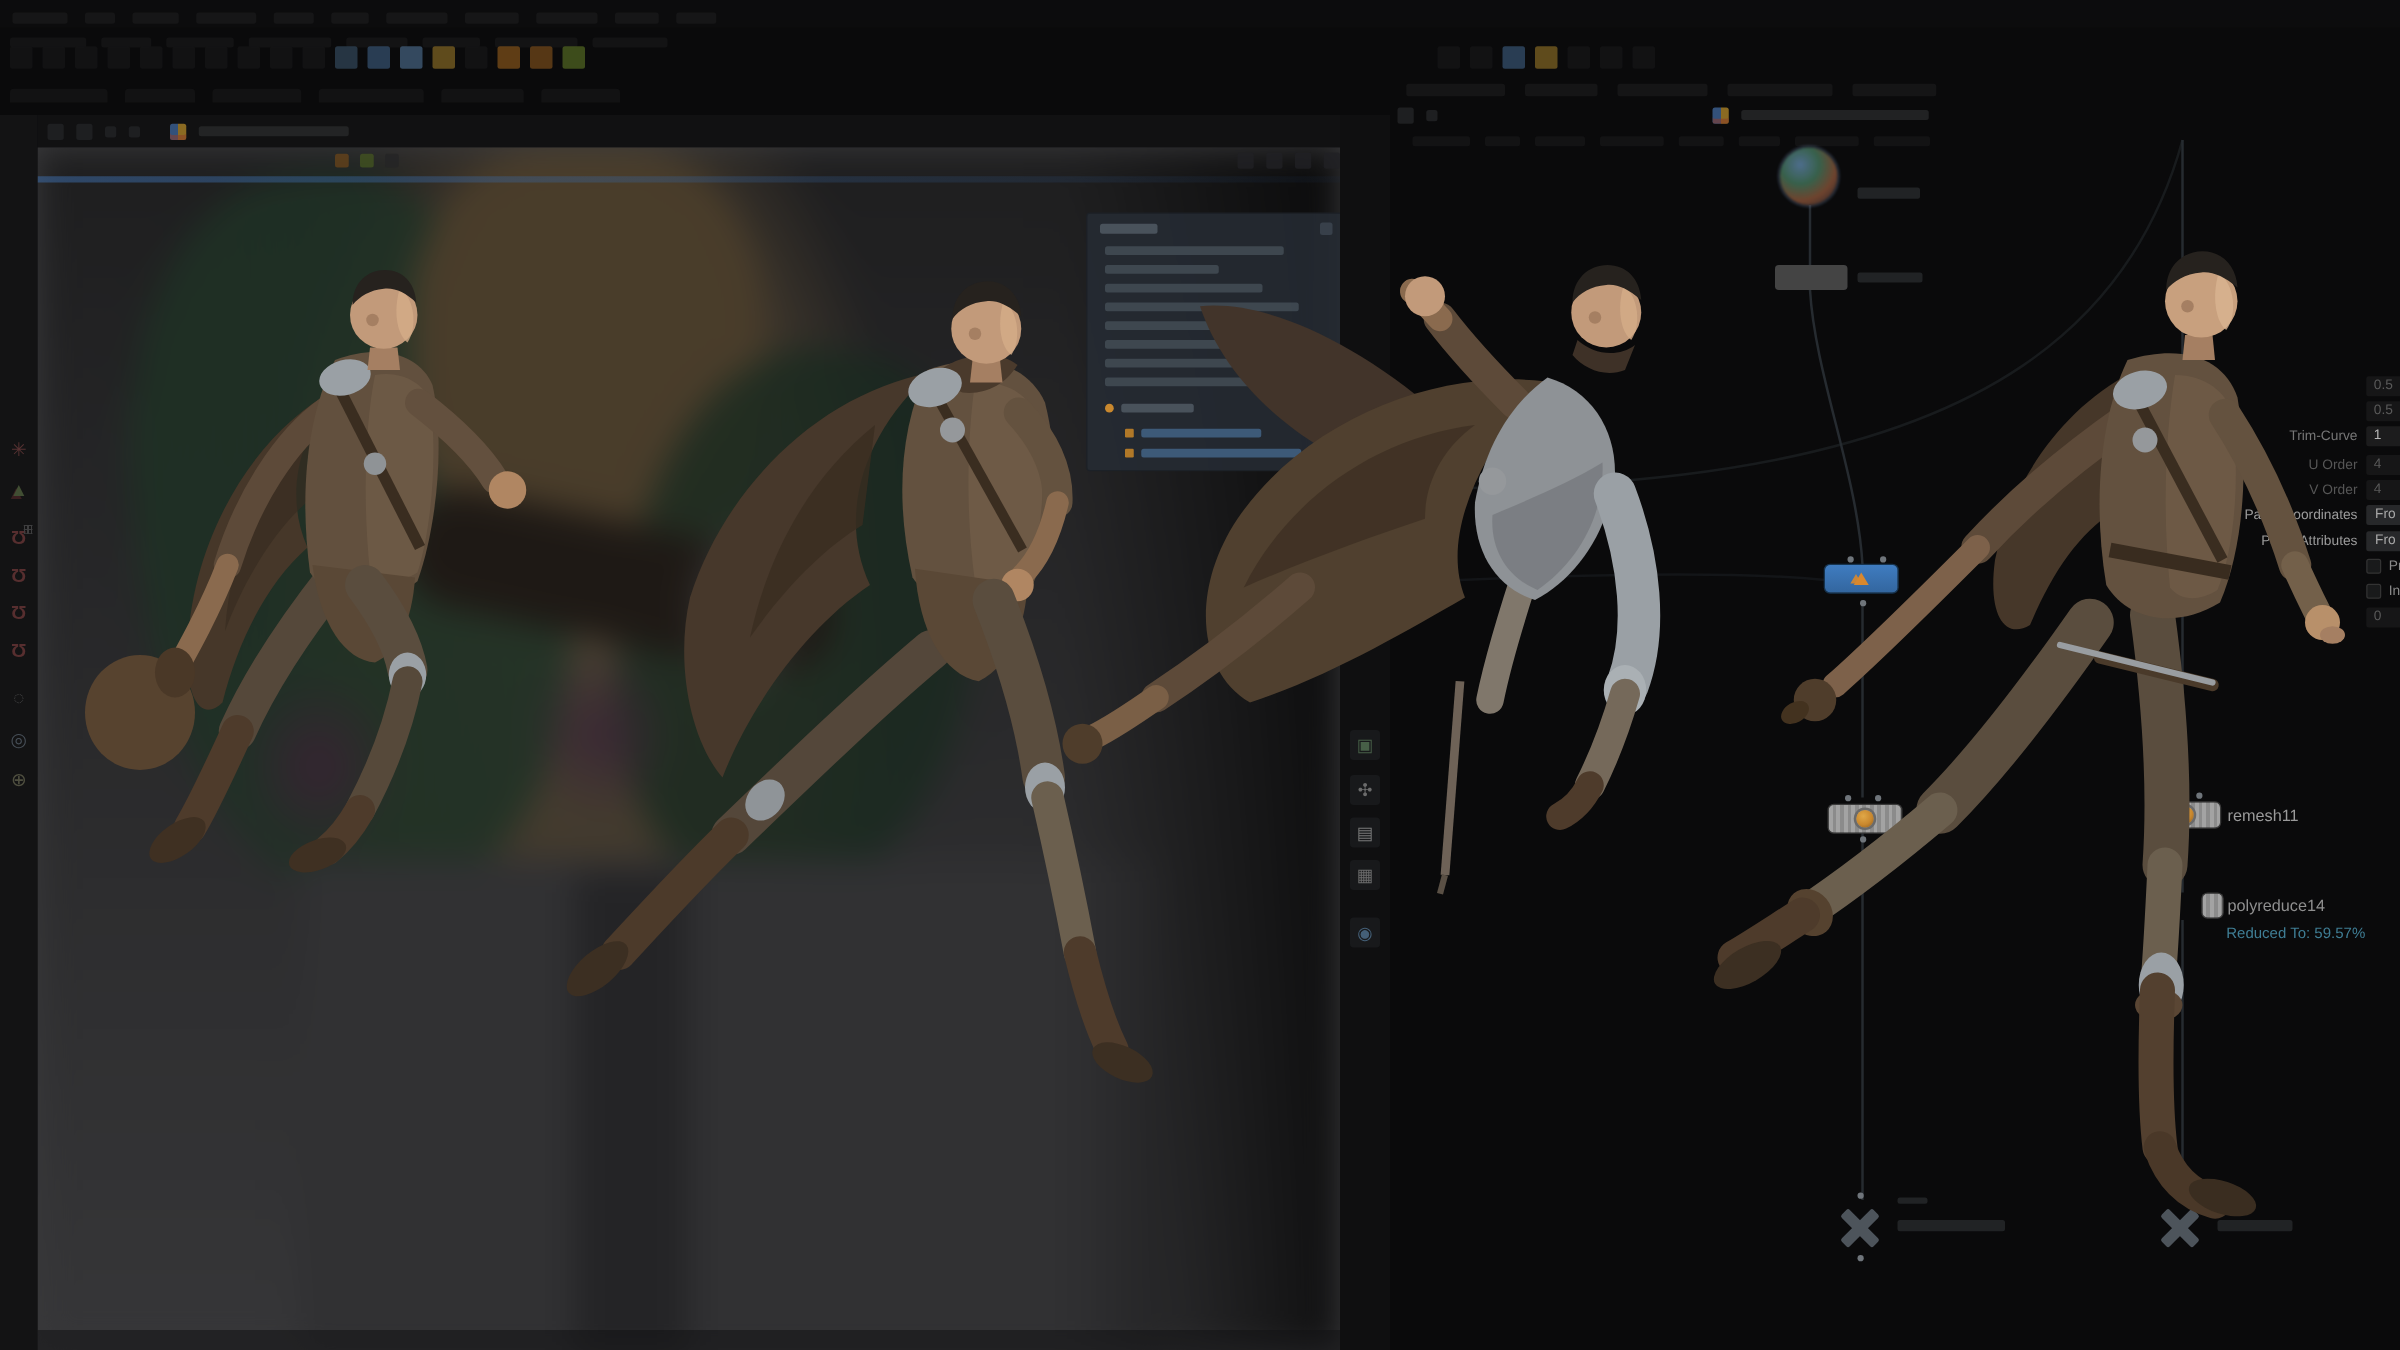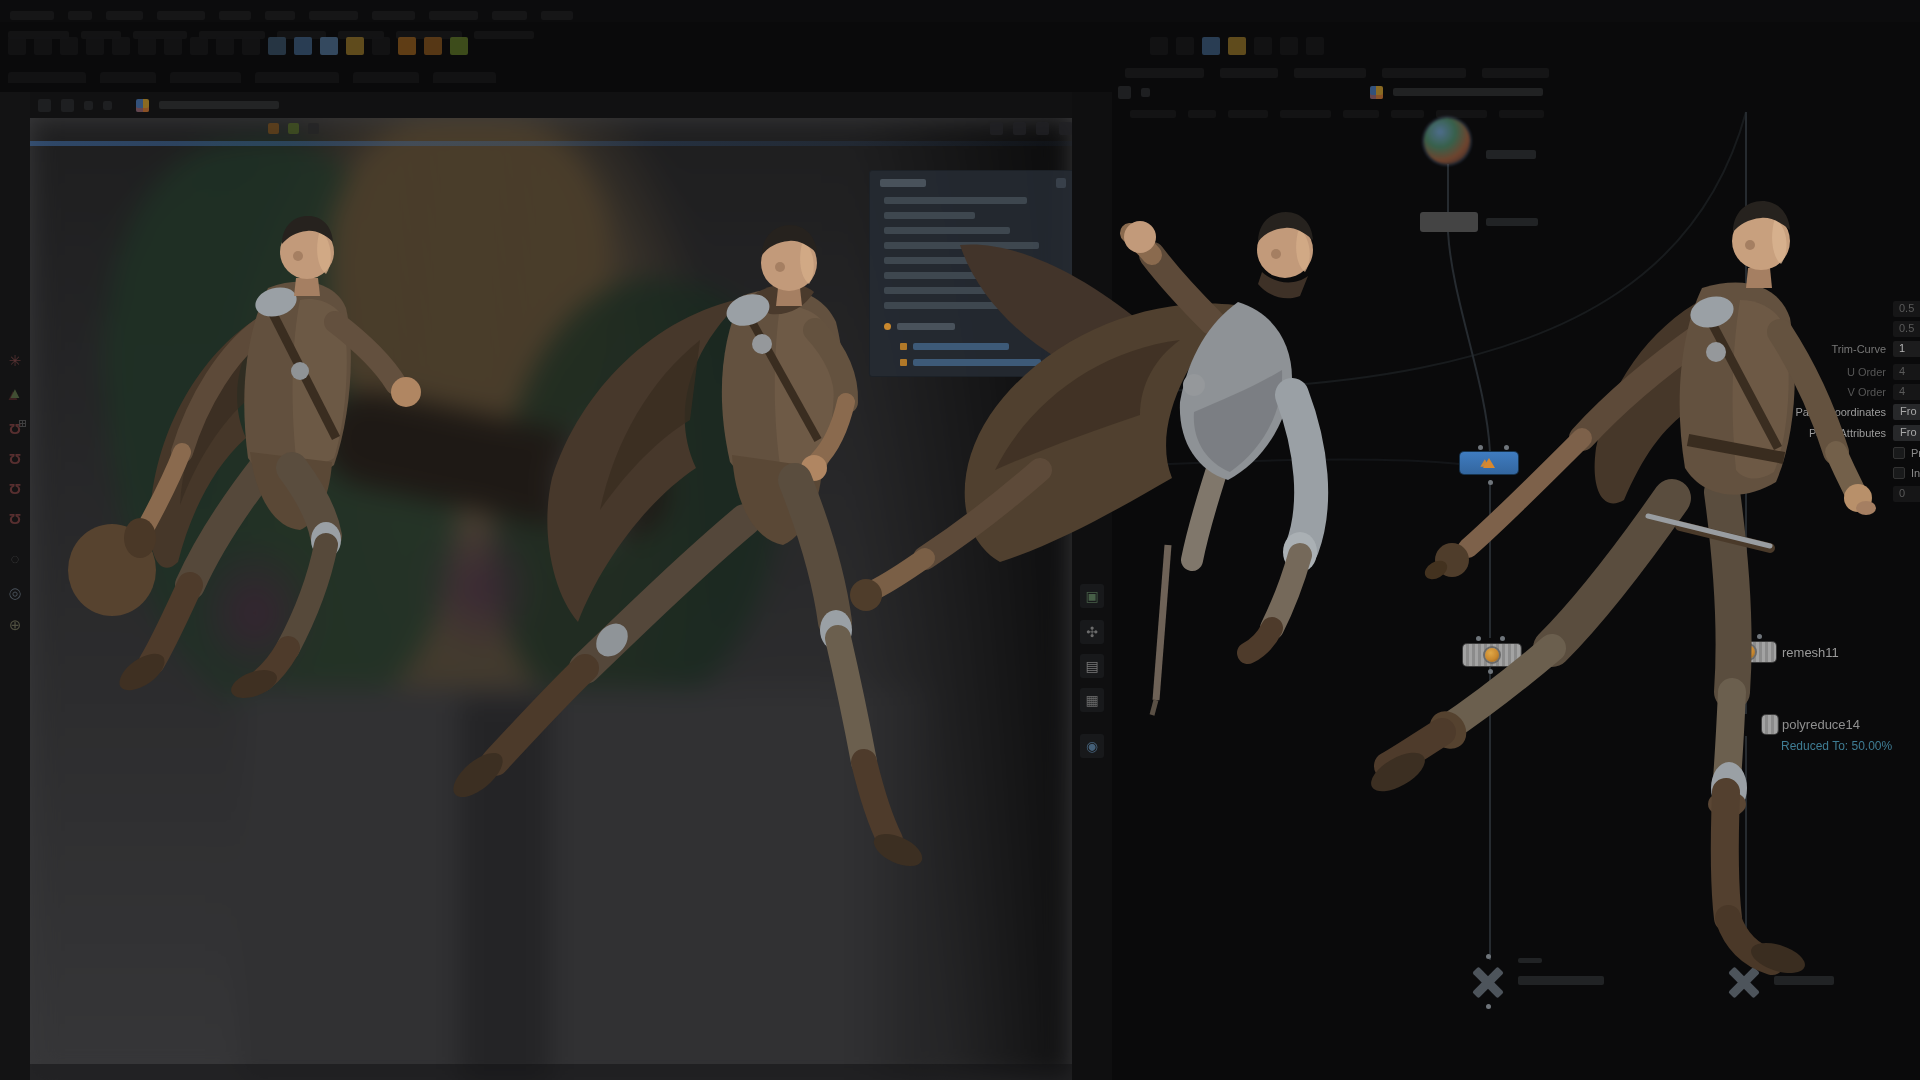--- a/index.html
+++ b/index.html
@@ -311,21 +311,21 @@
   <span class="abs ndot" style="left:1734px;top:634px;"></span>
   <span class="abs ndot" style="left:1757px;top:634px;"></span>
   <div class="abs node" style="left:1720px;top:642px;width:56px;height:20px;">
     <span class="node-icon"></span>
   </div>
   <span class="nlabel abs" style="left:1782px;top:645px;">remesh11</span>
   <span class="abs ndot" style="left:1744px;top:665px;"></span>
 
   <div class="abs node" style="left:1762px;top:715px;width:16px;height:19px;"></div>
   <span class="nlabel abs" style="left:1782px;top:717px;color:#8f8f8f;">polyreduce14</span>
-  <span class="nsub abs" style="left:1781px;top:739px;">Reduced To: 50.00%</span>
+  <span class="nsub abs" style="left:1781px;top:739px;">Reduced To: 59.57%</span>
 
   <span class="abs ndot" style="left:1486px;top:954px;"></span>
   <div class="abs xnode" style="left:1468px;top:962px;">
       <i></i>
       <i></i>
     </div>
   <span class="dimlabel" style="left:1518px;top:958px;width:24px;height:5px;"></span>
   <span class="dimlabel" style="left:1518px;top:976px;width:86px;height:9px;"></span>
   <span class="abs ndot" style="left:1486px;top:1004px;"></span>
 

